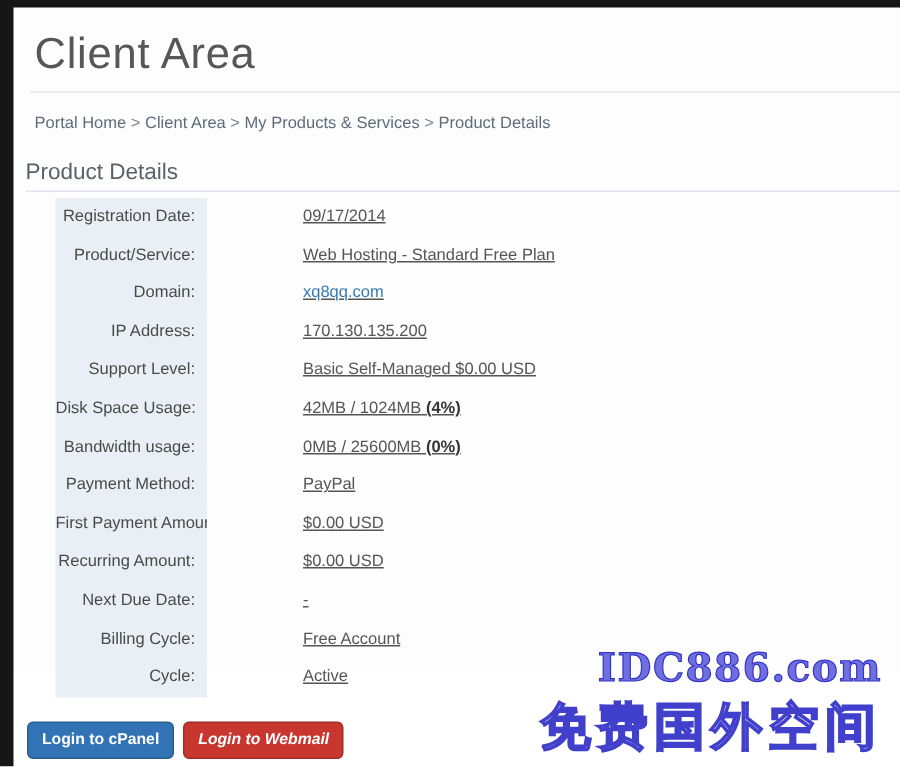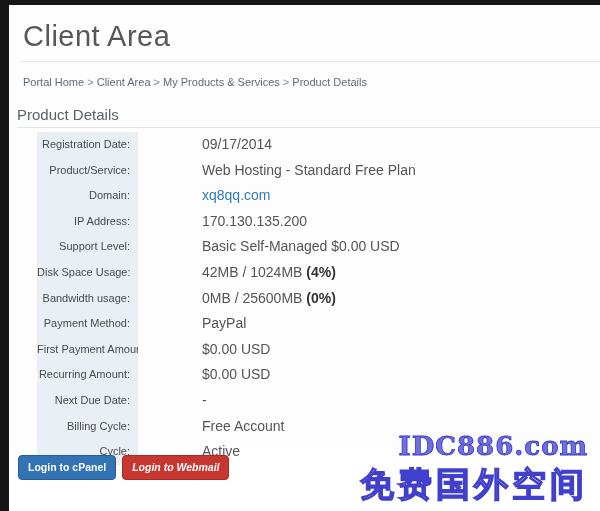--- a/index.html
+++ b/index.html
@@ -19,25 +19,25 @@
   .breadcrumb .sep { color:#7b8895; }
 
   .section-title { position:absolute; left:17px; top:106px; font-size:15px; font-weight:400; color:#59626b; }
   .hr2 { position:absolute; left:17px; top:127px; width:583px; height:1px; background:#dde6ed; }
 
   .details { position:absolute; left:37px; top:132px; width:563px; }
   .row  { display:flex; height:25.6px;gap:40px; }
   .lab  { width:101px; background:#e9eff5; font-size:11px; color:#4a4a4a;
           text-align:right; padding-right:8px; line-height:25.6px;
           white-space:nowrap; overflow:hidden; }
-  .val  { flex:1; font-size:14px; color:#555; padding-left:24px; line-height:25.6px; white-space:nowrap; }
+  .val  { flex:1; font-size:11px; color:#555; padding-left:24px; line-height:25.6px; white-space:nowrap;text-decoration:underline; }
   .val b { color:#333; }
   .val-link { color:#337ab7; text-decoration:none;margin-top:48px; }
 
-  .buttons { position:absolute; left:18px; top:455px; display:flex; gap:6px; }
+  .buttons { position:absolute; left:18px; top:481px; display:flex; gap:6px; }
   .btn { font-family:"Liberation Sans",sans-serif; font-size:10.5px; font-weight:bold;
          color:#fff; padding:5px 9px 6px 9px; border-radius:4px; cursor:pointer; }
   .btn-blue { background:#3173b4; border:1px solid #285e8e; }
   .btn-red  { background:#c7362f; border:1px solid #a62a24;font-style:italic; }
 
   .wm { position:absolute; right:12px; text-align:right; pointer-events:none; }
   .wm1 { top:431px; font-family:"DejaVu Serif","Liberation Serif",serif; font-size:26px;
          font-weight:bold; color:#6f6fdf; -webkit-text-stroke:0.8px #3434c6; letter-spacing:1px; }
   .wm2 { top:462px; font-size:34px; font-weight:bold; color:#e9e9fa;
          -webkit-text-stroke:1.3px #4040cc; letter-spacing:4px;margin-left:20px; }

